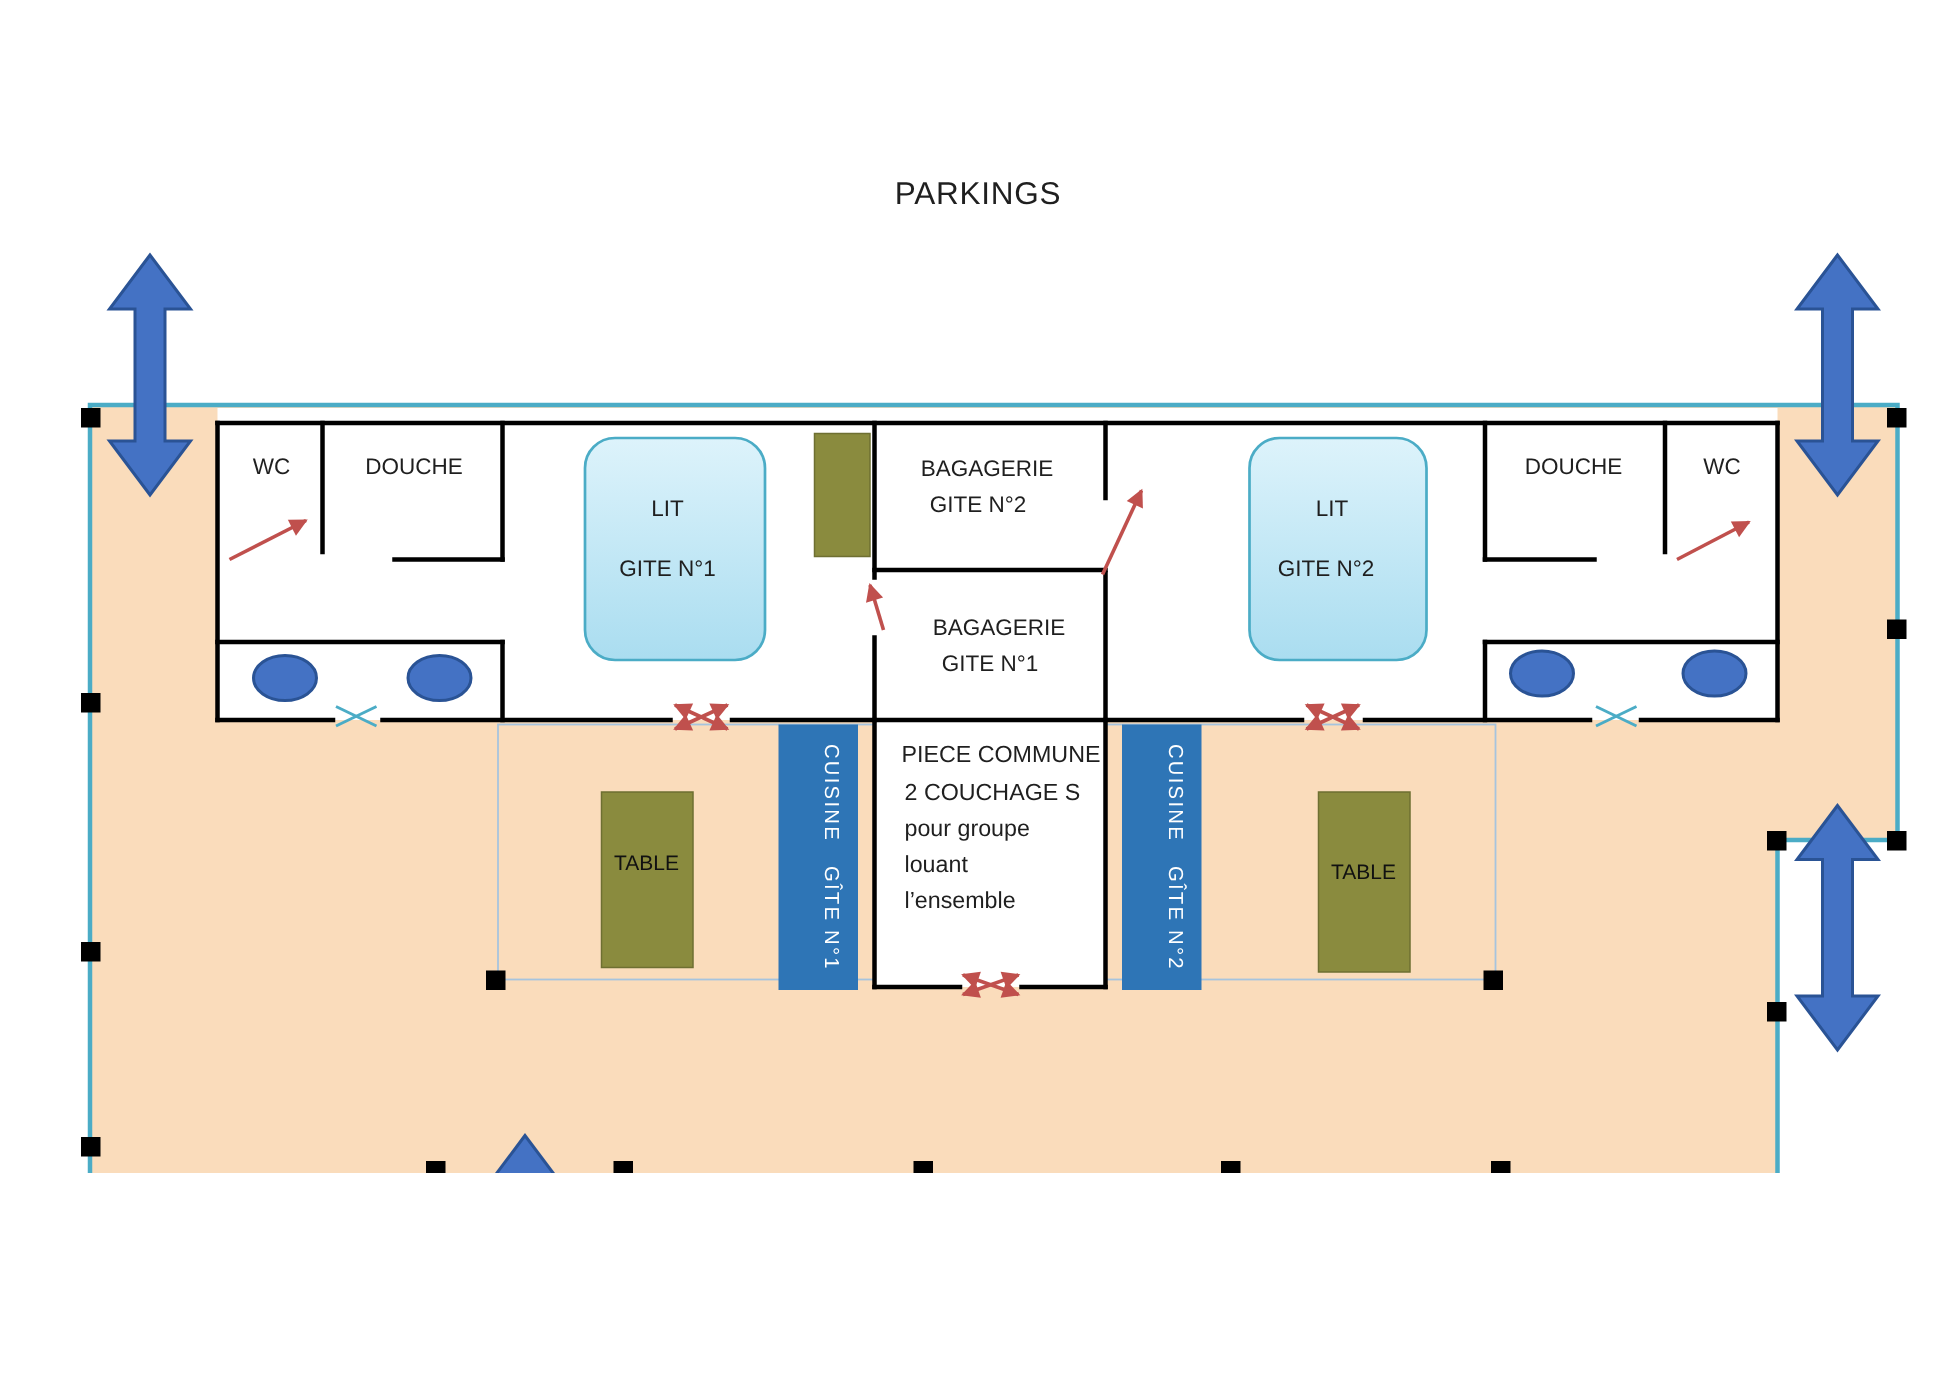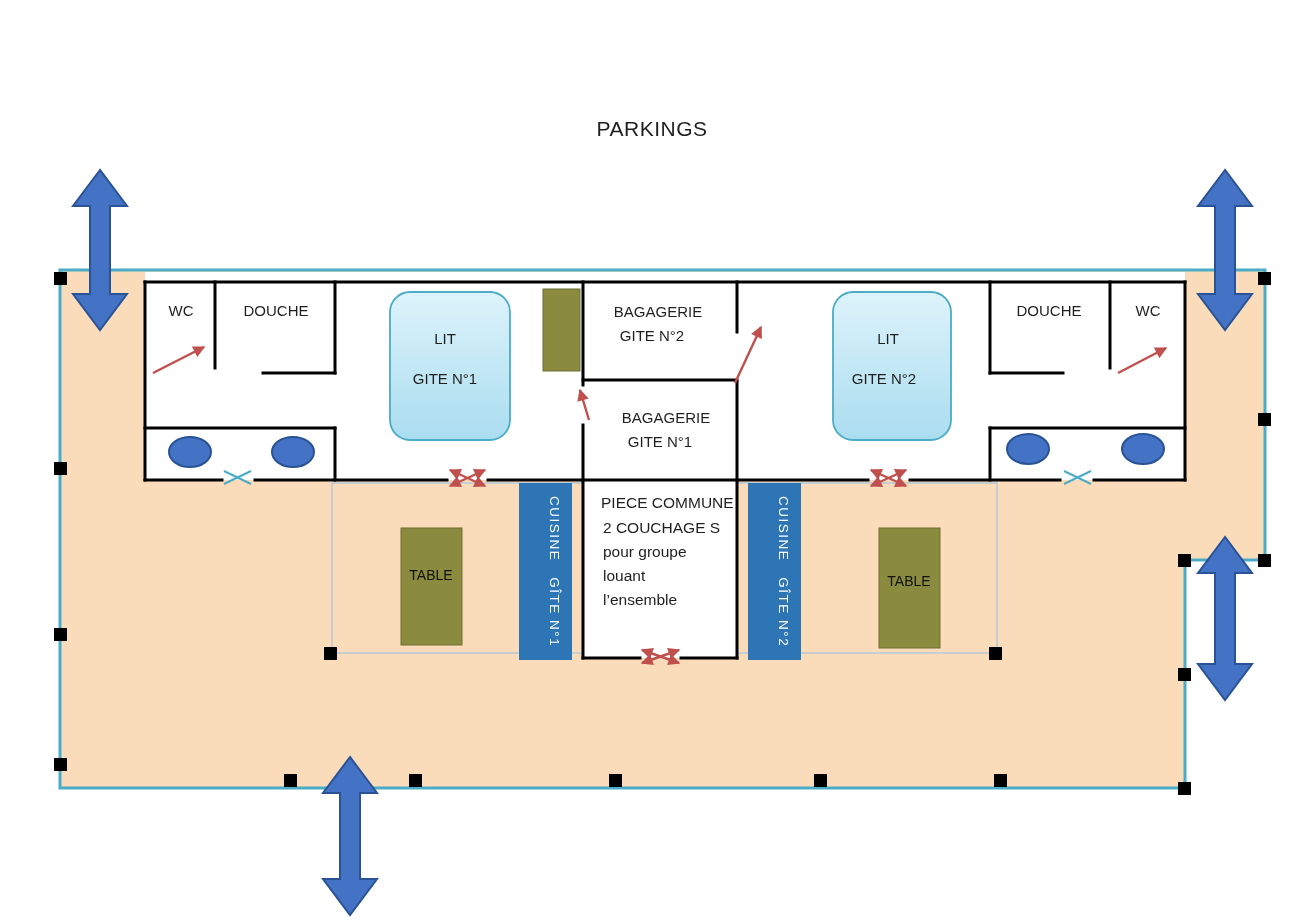--- a/index.html
+++ b/index.html
@@ -1,16 +1,16 @@
 <!DOCTYPE html>
 <html><head>
 <meta charset="utf-8">
 <style>
   html,body{margin:0;padding:0;background:#ffffff;}
-  .canvas{position:relative;width:1305px;height:923px;background:#ffffff;
+  .canvas{position:relative;width:1305px;height:782px;background:#ffffff;
           font-family:"Liberation Sans",sans-serif;overflow:hidden;}
   svg{display:block;}
   text{font-family:"Liberation Sans",sans-serif;fill:#1f1f1f;}
   .title{font-size:21px;letter-spacing:.5px;}
   .room-label{font-size:15px;}
   .common-label{font-size:15.5px;}
   .table-label{font-size:14px;fill:#111;}
   .kitchen-label{font-size:13.5px;fill:#ffffff;letter-spacing:1.5px;}
 </style>
 </head>

